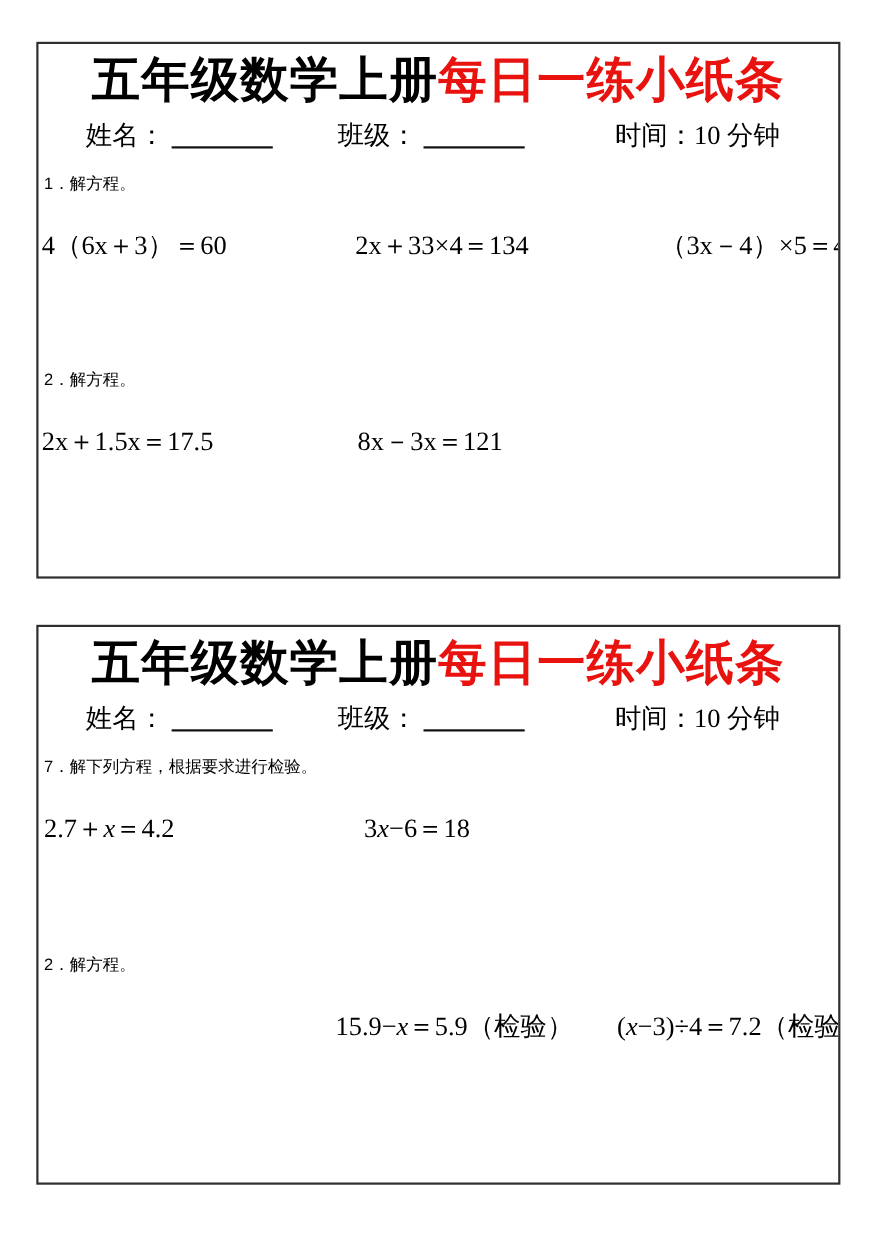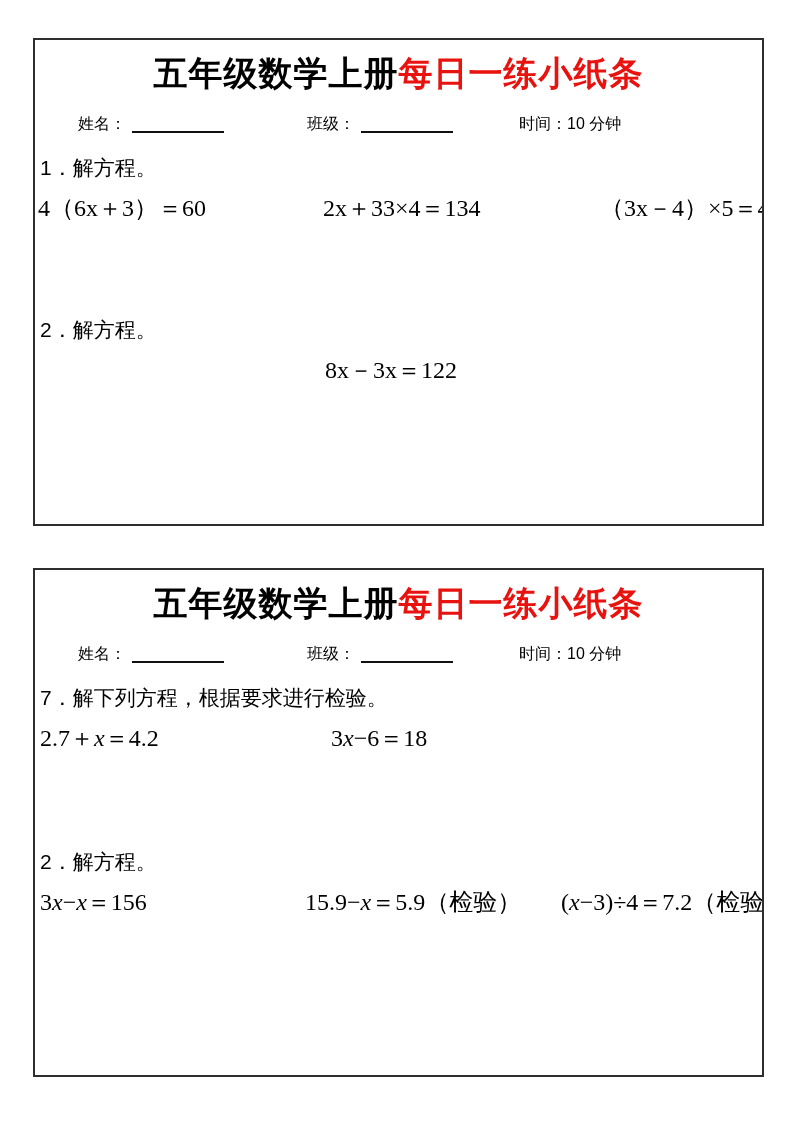--- a/index.html
+++ b/index.html
@@ -17,59 +17,59 @@
     background: #ffffff;
     border: 2px solid #2e2e2e;
     overflow: hidden;
   }
   .card-1 { top: 38px;  height: 488px; }
   .card-2 { top: 568px; height: 509px; }
 
   .card-title {
     margin-top: 11px;
     text-align: center;
-    font-size: 34px;
+    font-size: 44px;
     font-weight: bold;
     line-height: 44px;
     letter-spacing: 1px;
     white-space: nowrap;
   }
 
   .meta-row {
     position: relative;
     height: 32px;
     margin-top: 13px;
-    font-size: 16px;
+    font-size: 24px;
     line-height: 32px;
   }
   .meta-field { position: absolute; top: 0; white-space: nowrap; }
   .meta-name  { left: 43px; }
   .meta-class { left: 272px; }
-  .meta-time  { left: 484px; }
+  .meta-time  { left: 524px; font-family: Liberation Serif, serif; }
   .blank-line {
     display: inline-block;
     width: 92px;
     border-bottom: 2px solid #111111;
     vertical-align: -4px;
     margin-left: 6px;
   }
 
   .section-heading {
     margin-top: 14px;
     padding-left: 5px;
-    font-size: 21px;
+    font-size: 15px;
     line-height: 28px;
   }
   .section-heading.second-1 { margin-top: 90px; }
   .section-heading.second-2 { margin-top: 92px; }
 
   .eq-row {
     position: relative;
     height: 36px;
-    margin-top: 8px;
+    margin-top: 24px;
     font-family: "Liberation Serif", serif;
     font-size: 24px;
     line-height: 36px;
   }
   .eq { position: absolute; top: 0; white-space: nowrap; }
   .eq i { font-style: italic; }
 
   
   .c1r1-a { left: 3px; }   .c1r1-b { left: 288px; } .c1r1-c { left: 565px; }
   .c1r2-a { left: 3px; }   .c1r2-b { left: 290px; } .c1r2-c { left: 565px; }
@@ -92,21 +92,22 @@
 
   <div class="section-heading">1．解方程。</div>
   <div class="eq-row">
     <span class="eq c1r1-a">4（6x＋3）＝60</span>
     <span class="eq c1r1-b">2x＋33×4＝134</span>
     <span class="eq c1r1-c">（3x－4）×5＝4</span>
   </div>
 
   <div class="section-heading second-1">2．解方程。</div>
   <div class="eq-row">
-    <span class="eq c1r2-b">8x－3x＝122</span>
+    <span class="eq c1r2-a">2x＋1.5x＝17.5</span>
+    <span class="eq c1r2-b">8x－3x＝121</span>
   </div>
 </div>
 
 <div class="card card-2">
   <div class="card-title">
     <span>五年级数学上册</span><span style="color: rgb(232, 18, 15);">每日一练小纸条</span>
   </div>
 
   <div class="meta-row">
     <span class="meta-field meta-name"><span>姓名：</span><span class="blank-line"></span></span>
@@ -115,17 +116,16 @@
   </div>
 
   <div class="section-heading">7．解下列方程，根据要求进行检验。</div>
   <div class="eq-row">
     <span class="eq c2r1-a">2.7＋<i>x</i>＝4.2</span>
     <span class="eq c2r1-b">3<i>x</i>−6＝18</span>
   </div>
 
   <div class="section-heading second-2">2．解方程。</div>
   <div class="eq-row">
-    <span class="eq c2r2-a">3<i>x</i>−<i>x</i>＝156</span>
     <span class="eq c2r2-b">15.9−<i>x</i>＝5.9（检验）</span>
     <span class="eq c2r2-c">(<i>x</i>−3)÷4＝7.2（检验）</span>
   </div>
 </div>
 
 </body></html>

